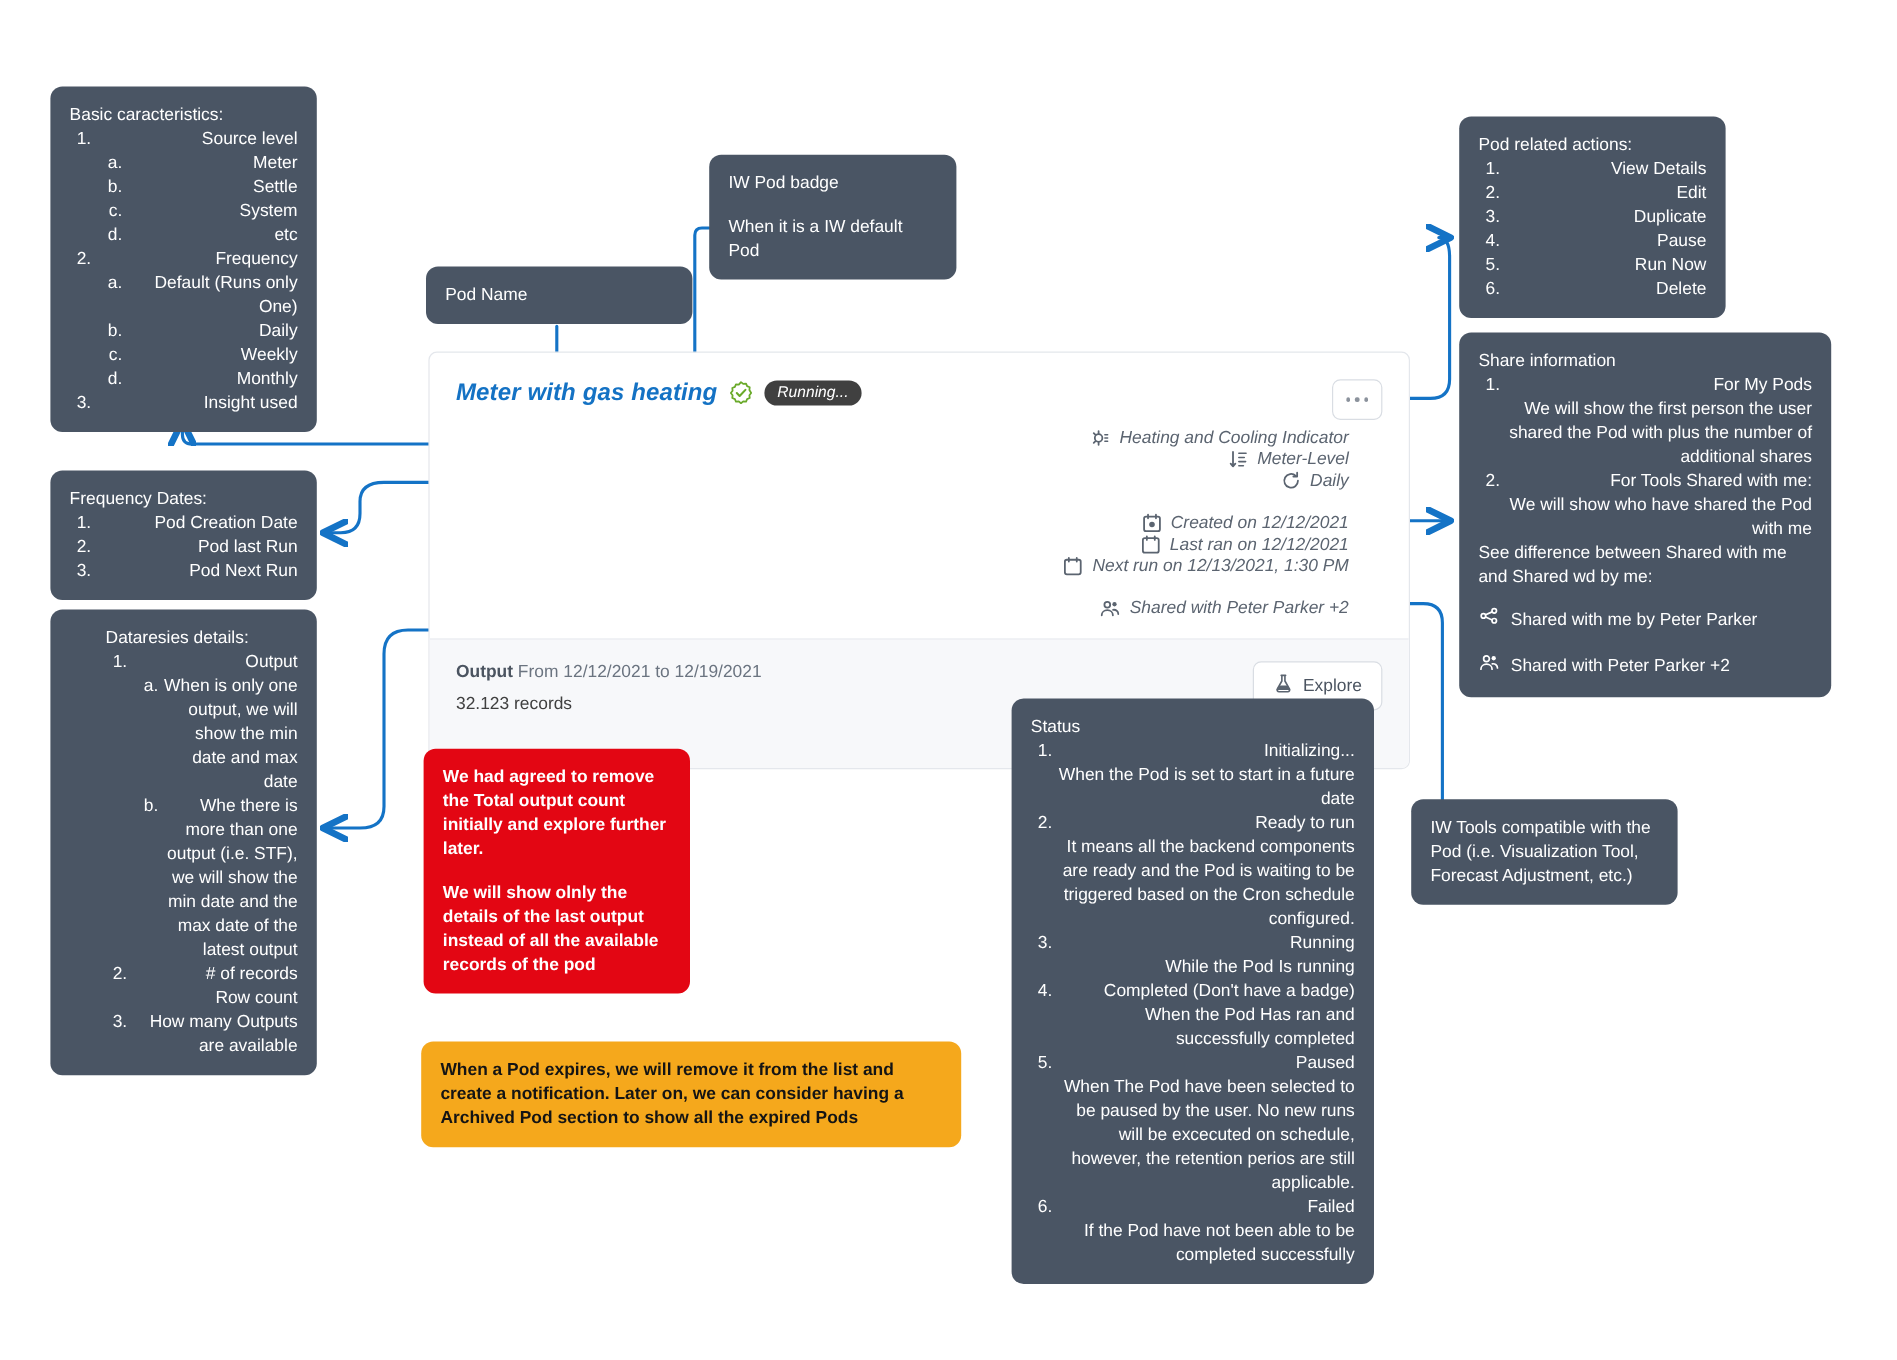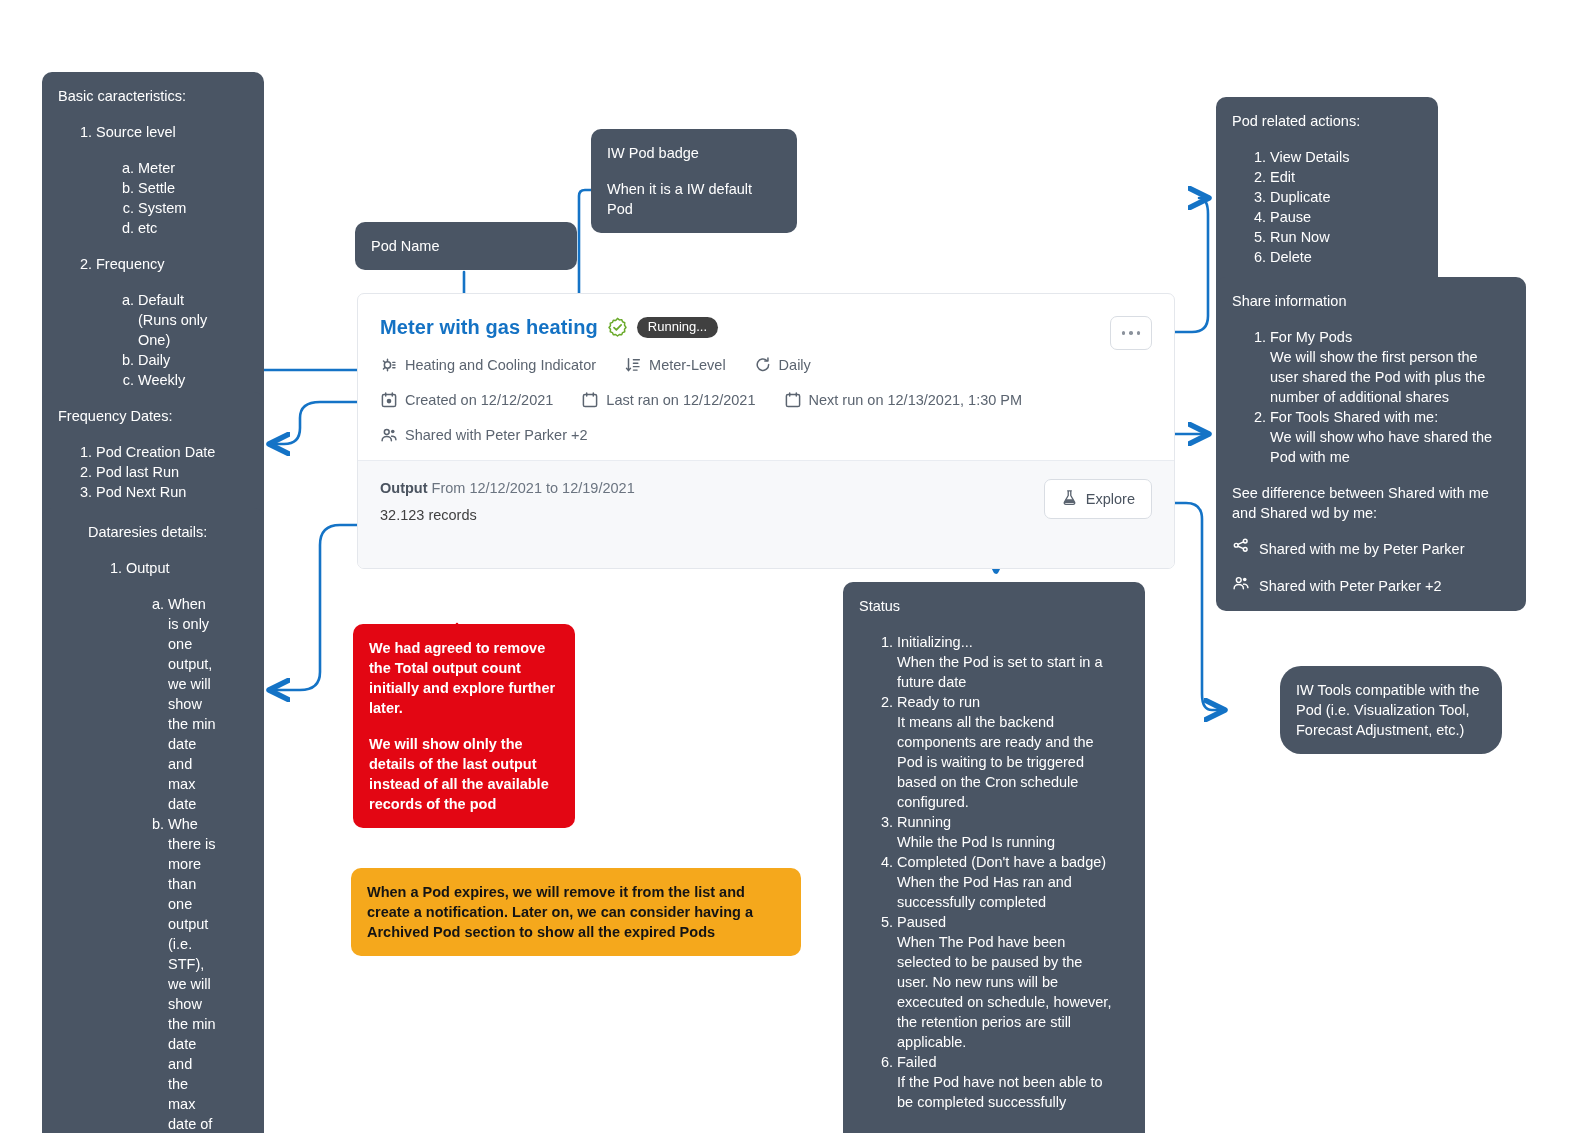--- a/index.html
+++ b/index.html
@@ -19,49 +19,49 @@
     color:#ffffff;
     border-radius:10px;
     font-size:14.5px;
     line-height:20px;
     box-sizing:border-box;
     padding:14px 16px;
   }
   .note.red{background:#e30613;font-weight:bold;}
   .note.amber{background:#f5a81c;color:#141414;font-weight:bold;}
   .note .hd{display:block;}
-  .note ol{margin:16px;padding-left:22px;}
+  .note ol{margin:0;padding-left:22px;text-align:right;}
   .note ol li{margin:0;padding:0;}
   .note ol.alpha{list-style-type:lower-alpha;padding-left:26px;}
   .note .sub{display:block;}
   .note p{margin:0 0 16px 0;}
   .note p:last-child{margin-bottom:0;}
   .shrow{display:flex;align-items:center;gap:9px;margin-top:14px;}
 
   
   .pod-card{
     position:absolute;left:357px;top:293px;width:818px;
     background:#ffffff;
     border:1px solid #e4e7ec;
     border-radius:7px;
     box-sizing:border-box;
     overflow:hidden;
   }
-  .pod-top{padding:22px 22px 16px 22px;position:relative;}
+  .pod-top{padding:22px 22px 16px 22px;position:relative;font-style:italic;}
   .pod-title-row{display:flex;align-items:center;gap:9px;}
   .pod-title{
     color:#1472c4;font-size:20px;font-weight:bold;letter-spacing:.1px;
   }
   .verified{width:21px;height:21px;display:block;}
   .status-pill{
     background:#404040;color:#ffffff;font-size:13px;
     border-radius:11px;padding:3px 11px 4px 11px;line-height:14px;
     white-space:nowrap;
   }
-  .meta-row{display:flex;align-items:flex-end;margin-top:17px;color:#5b6470;font-size:14.5px;}
+  .meta-row{display:flex;align-items:flex-end;margin-top:17px;color:#5b6470;font-size:14.5px;flex-direction:column;}
   .meta-item{display:flex;align-items:center;gap:7px;margin-right:28px;white-space:nowrap;}
   .meta-item .ic{display:inline-flex;width:18px;height:18px;align-items:center;justify-content:center;}
   .kebab{
     position:absolute;right:22px;top:22px;
     width:40px;height:32px;border:1px solid #d9dde3;border-radius:7px;
     display:flex;align-items:center;justify-content:center;gap:4px;
     background:#fff;cursor:pointer;
   }
   .kebab i{width:3.5px;height:3.5px;border-radius:50%;background:#8b929c;display:block;}
   .pod-bottom{
@@ -82,21 +82,21 @@
 
   
   #note-basic{left:42px;top:72px;width:222px;}
   #note-dates{left:42px;top:392px;width:222px;}
   #note-datasets{left:42px;top:508px;width:222px;padding-left:46px;}
   #note-podname{left:355px;top:222px;width:222px;}
   #note-iwbadge{left:591px;top:129px;width:206px;}
   #note-actions{left:1216px;top:97px;width:222px;}
   #note-share{left:1216px;top:277px;width:310px;}
   #note-status{left:843px;top:582px;width:302px;}
-  #note-iwtools{left:1280px;top:666px;width:222px;border-radius:21px;}
+  #note-iwtools{left:1176px;top:666px;width:222px;}
   #note-red{left:353px;top:624px;width:222px;}
   #note-amber{left:351px;top:868px;width:450px;}
 </style>
 </head>
 <body>
 
 <div class="canvas">
 
   <svg class="wires" viewBox="0 0 1581 1133">
     <defs>

